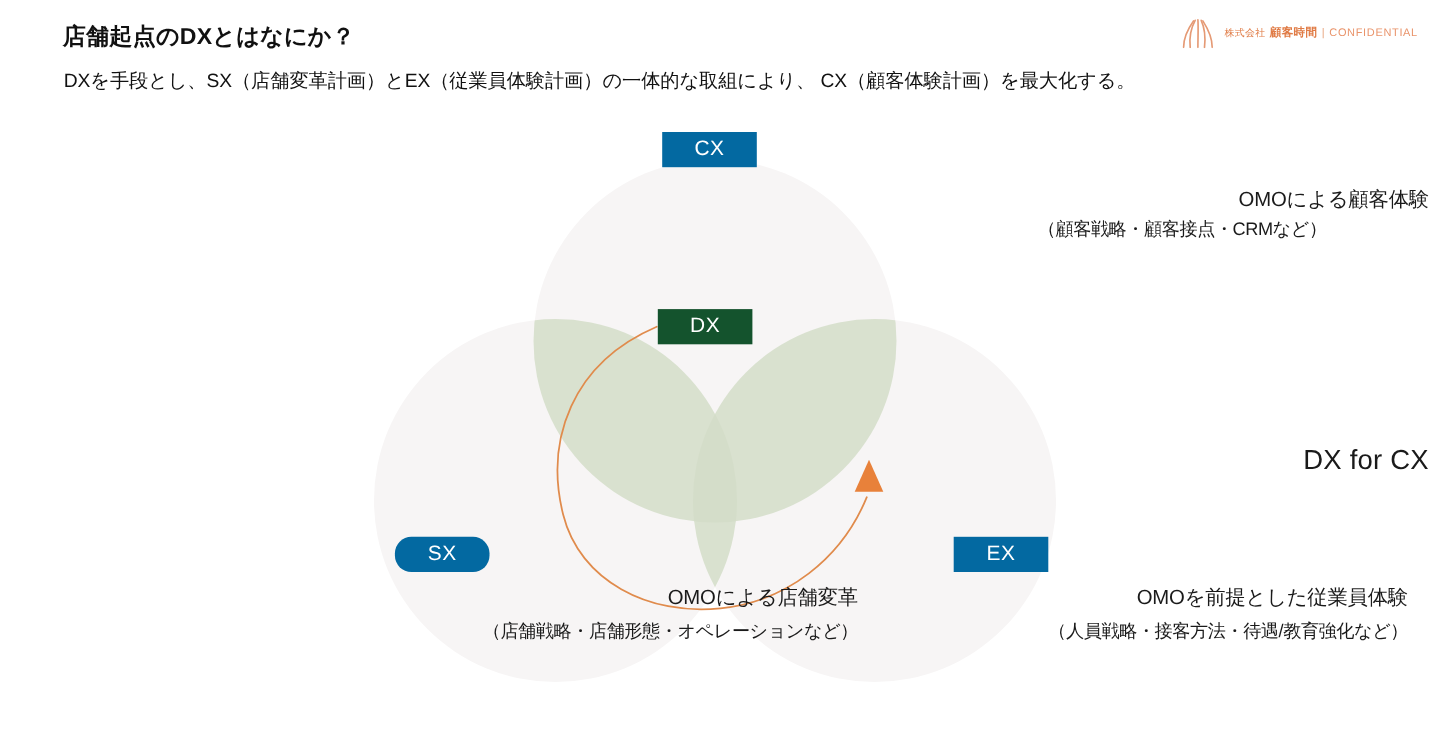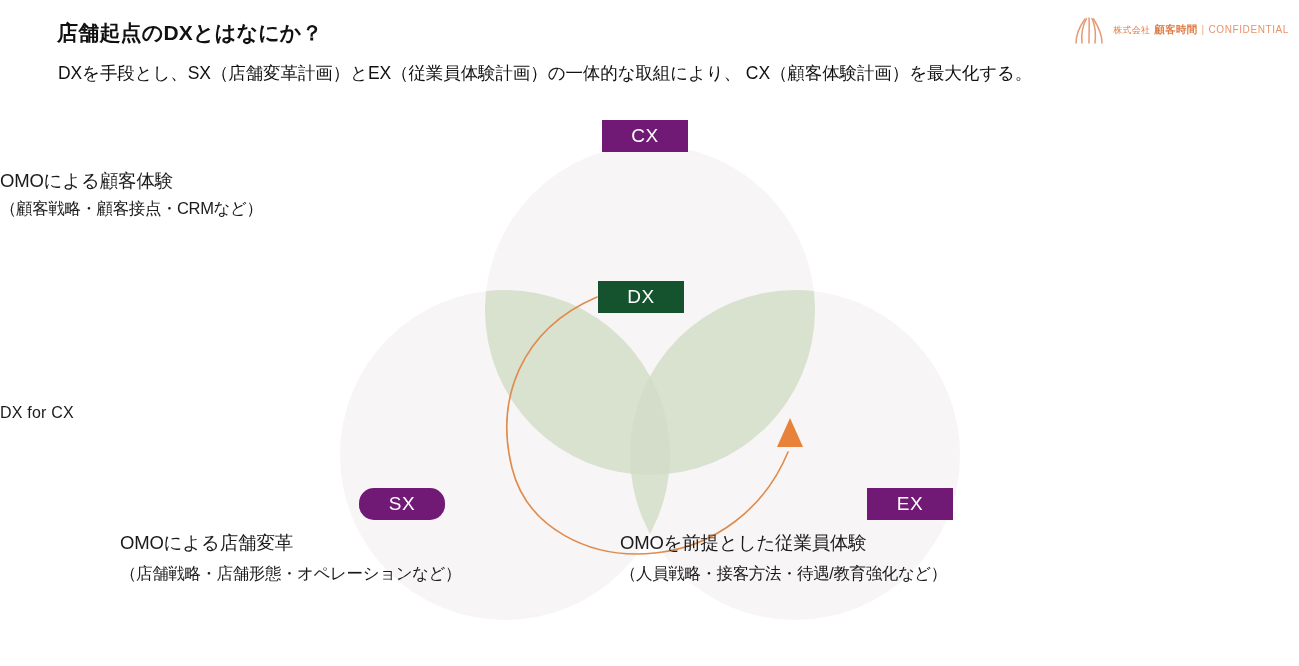--- a/index.html
+++ b/index.html
@@ -94,31 +94,31 @@
     position: absolute;
     display: flex;
     align-items: center;
     justify-content: center;
     font-size: 19px;
     color: #ffffff;
     letter-spacing: 0.5px;
     height: 32px;
     width: 86px;
   }
-  .tag-gray { background: #701a75; }
+  .tag-gray { background: #0369a1; }
   .tag-orange { background: #14532d; }
 
   #tag-cx { left: 602px; top: 120px; }
   #tag-dx { left: 598px; top: 281px; }
   #tag-sx { left: 359px; top: 488px; border-radius: 15px; }
   #tag-ex { left: 867px; top: 488px; }
 
   .axis-text {
     position: absolute;
-    text-align: left;
+    text-align: right;
     white-space: nowrap;
     color: #1a1a1a;
   }
   .axis-head {
     font-size: 18.5px;
     letter-spacing: -0.2px;
   }
   .axis-sub {
     font-size: 16.5px;
     letter-spacing: -0.4px;
@@ -131,22 +131,22 @@
   #sx-sub  { left: 120px; top: 563px; width: 660px; font-family: Liberation Serif, serif; }
 
   #ex-head { left: 620px; top: 530px; width: 660px; }
   #ex-sub  { left: 620px; top: 563px; width: 660px; }
 
   #center-label {
     position: absolute;
     left: 0;
     width: 1299px;
     top: 404px;
-    text-align: left;
-    font-size: 16px;
+    text-align: right;
+    font-size: 25px;
     color: #1a1a1a;
     letter-spacing: 0.2px;
   }
 </style>
 </head>
 <body>
 
 <div id="slide-title">店舗起点のDXとはなにか？</div>
 
 <div id="slide-subtitle">DXを手段とし、SX（店舗変革計画）とEX（従業員体験計画）の一体的な取組により、 CX（顧客体験計画）を最大化する。</div>

